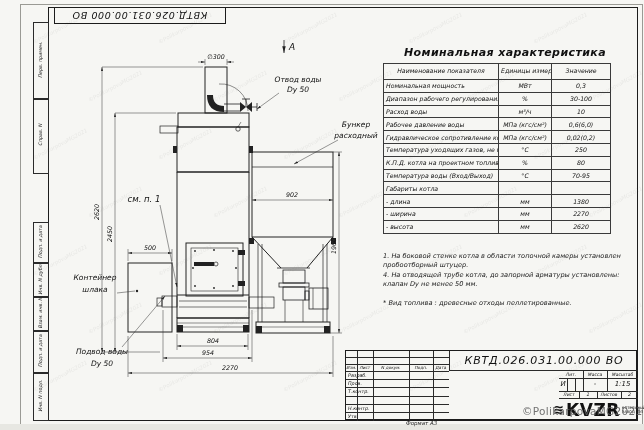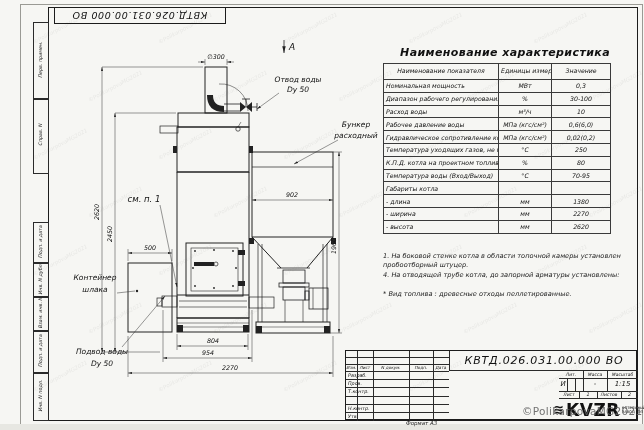--- a/index.html
+++ b/index.html
@@ -271,21 +271,21 @@
         <text x="95" y="292" class="ltxt" text-anchor="middle" stroke="none">шлака</text>
       </g>
       <g>
         <path d="M122,347 L165,296" marker-end="url(#arr)"></path>
         <text x="102" y="354" class="ltxt" text-anchor="middle" stroke="none">Подвод воды</text>
         <text x="102" y="366" class="ltxt" text-anchor="middle" stroke="none">Dy 50</text>
       </g>
     </g>
   </svg>
 
-  <div class="abs" id="tech-title">Наименование характеристика</div>
+  <div class="abs" id="tech-title">Номинальная характеристика</div>
   <table class="abs" id="tech-table">
     <colgroup>
         <col style="width:115px">
         <col style="width:53px">
         <col style="width:59px">
       </colgroup>
     <thead>
       <tr>
         <th>Наименование показателя</th>
         <th>Единицы измерений</th>
@@ -353,20 +353,21 @@
           <td class="c">мм</td>
           <td class="c">2620</td>
         </tr>
       </tbody>
   </table>
 
   <div class="abs" id="notes">
       <div>1.  На боковой стенке котла в области топочной камеры установлен</div>
       <div>пробоотборный штуцер.</div>
       <div>4.  На отводящей трубе котла, до запорной арматуры установлены:</div>
+      <div>клапан Dу не менее 50 мм.</div>
       <div>&nbsp;</div>
       <div>*  Вид топлива : древесные отходы пеллетированные.</div>
     </div>
 
   <div class="abs" id="stamp">
 
     <div class="tbl-line" style="left:11px;top:0;width:1px;height:70px;"></div>
     <div class="tbl-line" style="left:27px;top:0;width:1px;height:70px;"></div>
     <div class="tbl-line" style="left:63px;top:0;width:1px;height:70px;"></div>
     <div class="tbl-line" style="left:87px;top:0;width:1px;height:70px;"></div>

